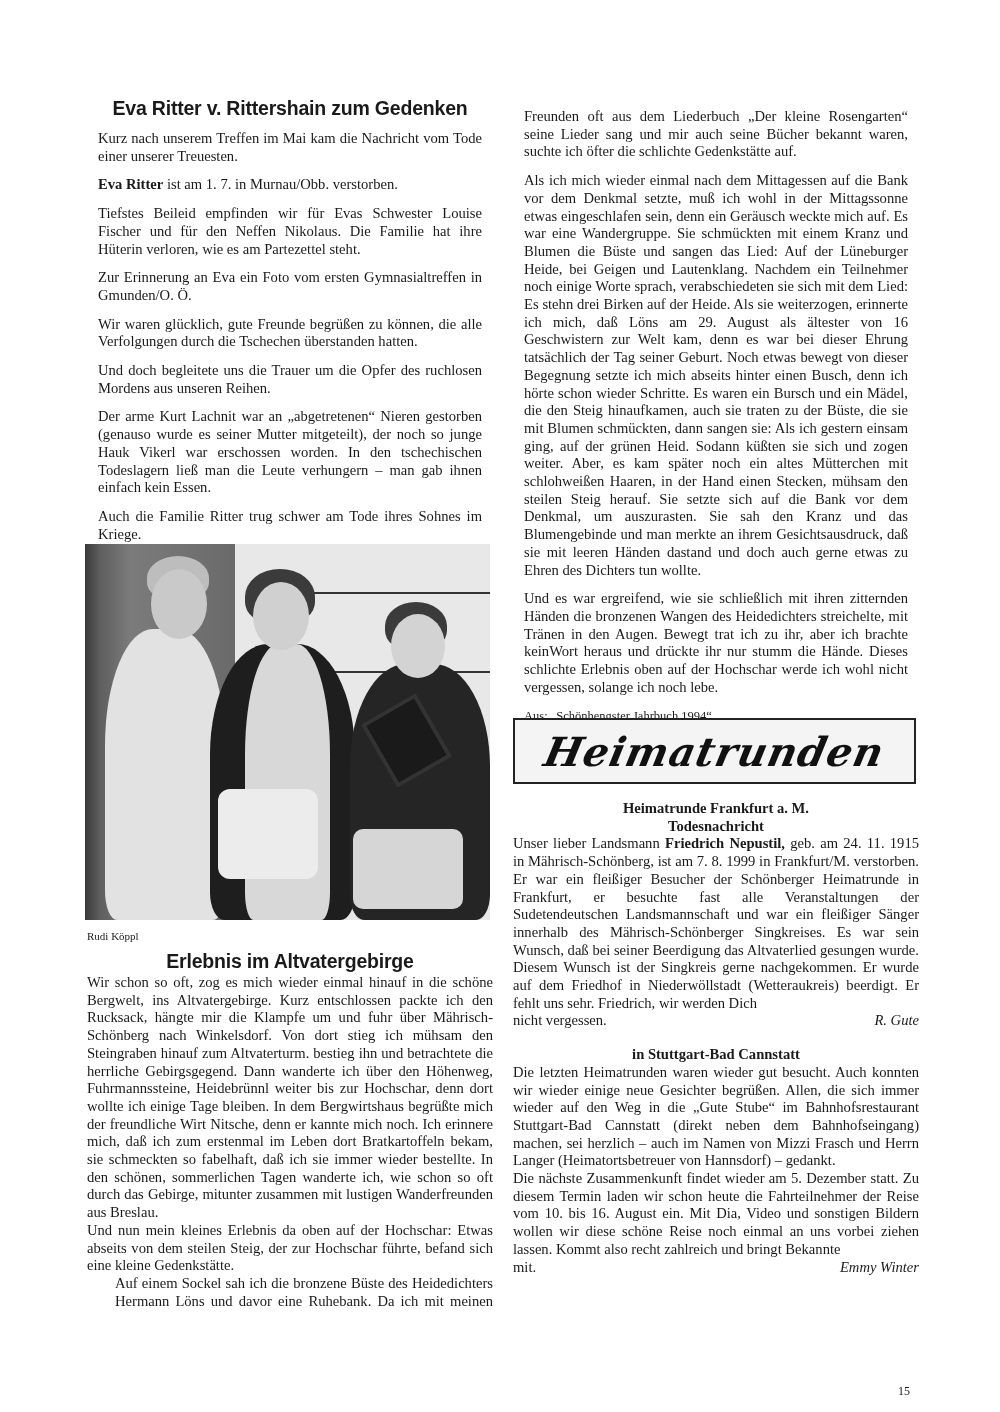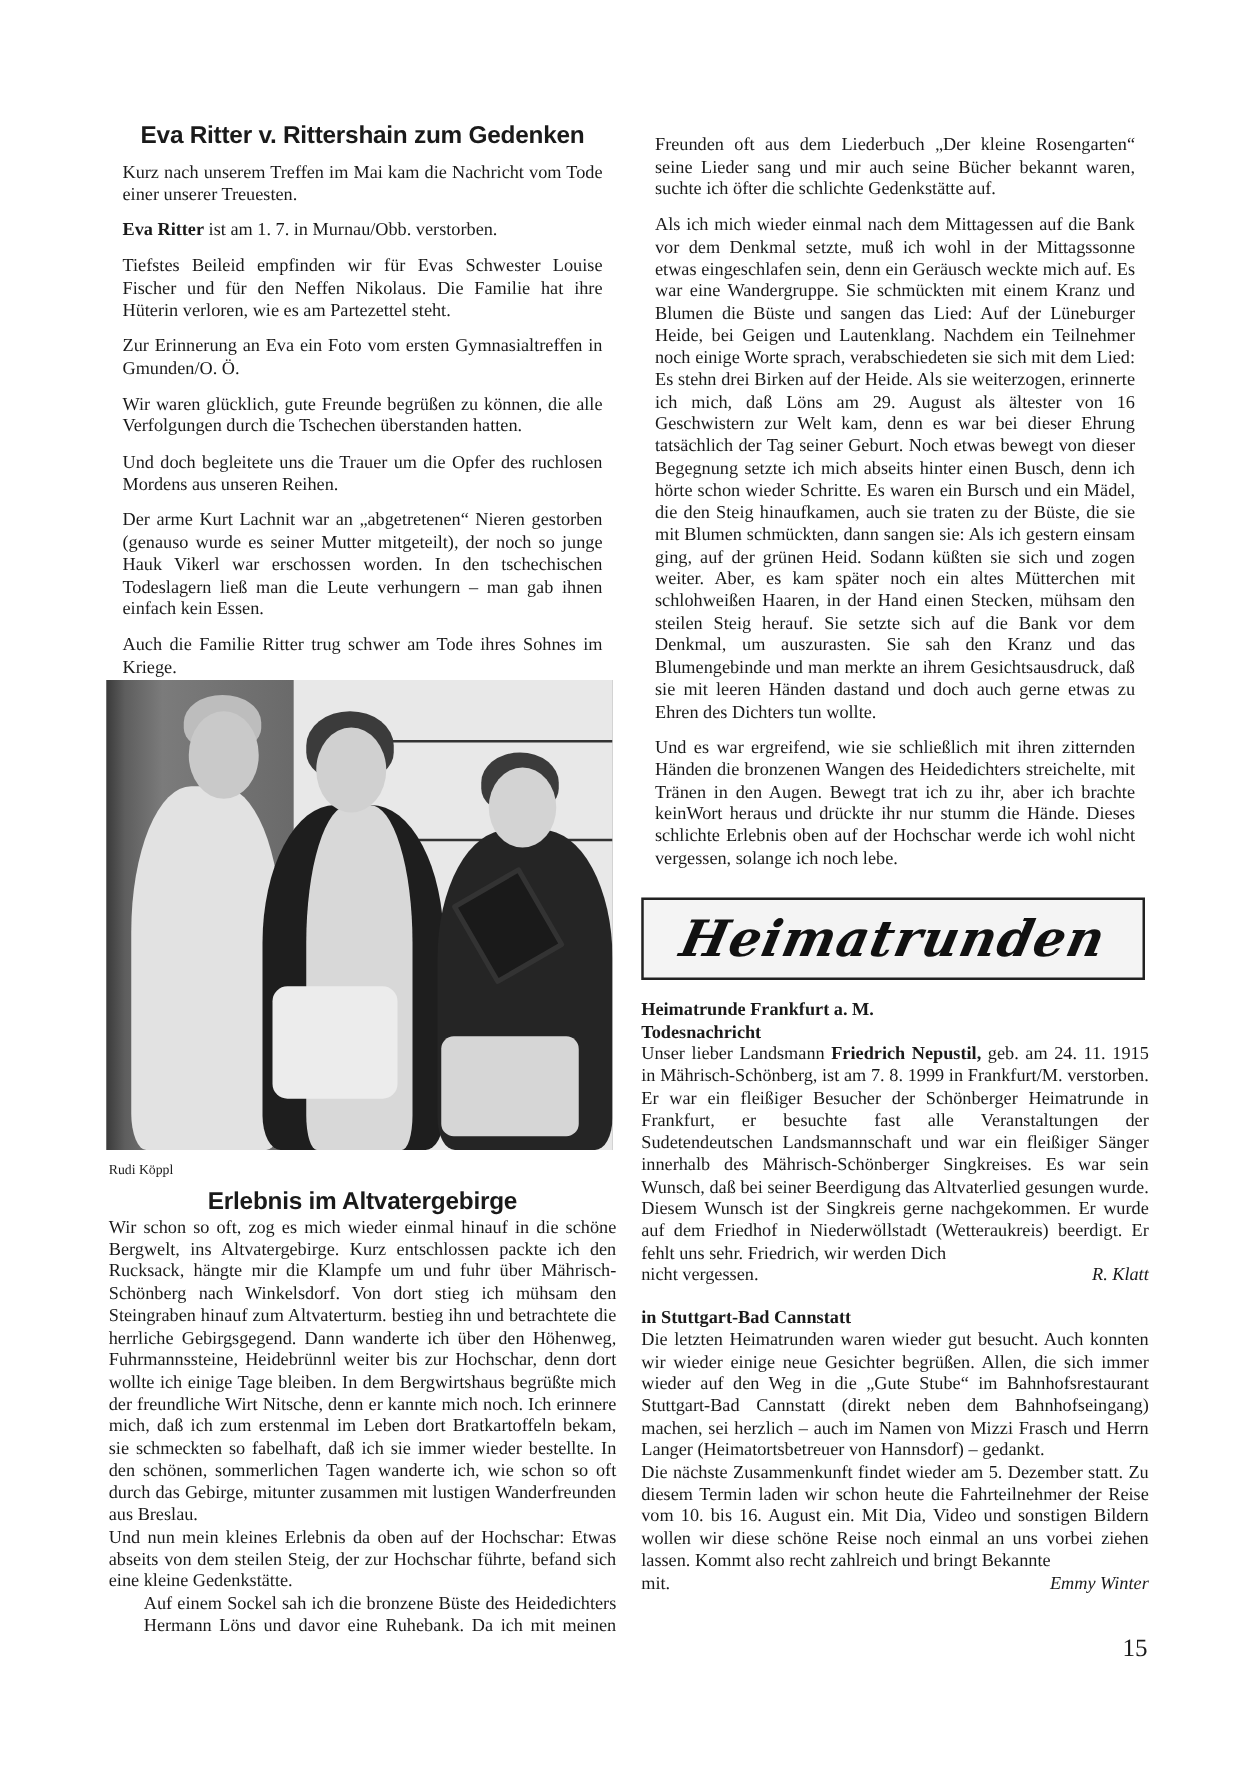--- a/index.html
+++ b/index.html
@@ -3,21 +3,21 @@
 <meta charset="utf-8">
 <style>
   html, body { margin: 0; padding: 0; background: #ffffff; }
   body { width: 1000px; height: 1412px; position: relative; overflow: hidden;
          font-family: "Liberation Serif", "DejaVu Serif", serif; color: #1a1a1a; }
   .col { position: absolute; top: 97px; width: 406px; font-size: 14.6px; line-height: 17.7px; text-align: justify; }
   .col-left { left: 87px; }
   .col-right { left: 513px; }
   .col p { margin: 11px; }
   .h-main { font-family: Liberation Sans, sans-serif; font-weight: bold; font-size: 19.5px; text-align: center; margin: 0 0 2px 0; line-height: 22px; letter-spacing: -0.2px; }
-  .h-sub { font-weight: bold; font-size: 14.6px; text-align: left; margin: 0; line-height: 17.7px; }
+  .h-sub { font-weight: bold; font-size: 14.6px; text-align: center; margin: 0; line-height: 17.7px; }
   .bold { font-weight: bold; }
   .ital { font-style: italic; }
   .sig { display: flex; justify-content: space-between; }
   .sig .name { font-style: italic; }
   .source { font-size: 12.5px; line-height: 17px; }
 
   .photo { position: absolute; left: 85px; top: 544px; width: 405px; height: 376px; overflow: hidden; background: #9a9a9a; }
   .photo .wall-left { position: absolute; left: 0; top: 0; width: 150px; height: 376px; background: linear-gradient(90deg,#3a3a3a 0,#5e5e5e 10%,#7b7b7b 30%,#6a6a6a 100%); }
   .photo .wall-right { position: absolute; left: 150px; top: 0; width: 255px; height: 376px; background: #e8e8e8; }
   .photo .stripe { position: absolute; left: 225px; width: 180px; height: 2px; background: #333; }
@@ -29,21 +29,21 @@
 
   .col-left-2 { position: absolute; left: 87px; top: 950px; width: 406px; font-size: 14.6px; line-height: 17.7px; text-align: justify; }
   .col-left-2 p { margin: 0; }
 
   .banner { position: absolute; left: 513px; top: 718px; width: 403px; height: 66px; border: 2px solid #222; background: #f4f4f4; box-sizing: border-box; display: flex; align-items: center; justify-content: center; }
   .banner span { font-family: "DejaVu Serif", serif; font-style: italic; font-weight: bold; font-size: 40px; letter-spacing: 1px; color: #111; transform: skewX(-12deg); }
 
   .col-right-2 { position: absolute; left: 513px; top: 800px; width: 406px; font-size: 14.6px; line-height: 17.7px; text-align: justify; }
   .col-right-2 p { margin: 0; }
   .gap { height: 16px; }
-  .page-num { position: absolute; left: 898px; top: 1308px; font-size: 20px; }
+  .page-num { position: absolute; left: 898px; top: 1384px; font-size: 12px; }
 </style>
 </head>
 <body>
 
 <div class="col col-left">
   <h2 class="h-main">Eva Ritter v. Rittershain zum Gedenken</h2>
   <p>Kurz nach unserem Treffen im Mai kam die Nachricht vom Tode einer unserer Treuesten.</p>
   <p><span class="bold">Eva Ritter</span><span> ist am 1. 7. in Murnau/Obb. verstorben.</span></p>
   <p>Tiefstes Beileid empfinden wir für Evas Schwester Louise Fischer und für den Neffen Nikolaus. Die Familie hat ihre Hüterin verloren, wie es am Partezettel steht.</p>
   <p>Zur Erinnerung an Eva ein Foto vom ersten Gymnasialtreffen in Gmunden/O. Ö.</p>
@@ -82,33 +82,34 @@
   <h2 class="h-main" style="margin-top:0;">Erlebnis im Altvatergebirge</h2>
   <p>Wir schon so oft, zog es mich wieder einmal hinauf in die schöne Bergwelt, ins Altvatergebirge. Kurz entschlossen packte ich den Rucksack, hängte mir die Klampfe um und fuhr über Mährisch-Schönberg nach Winkelsdorf. Von dort stieg ich mühsam den Steingraben hinauf zum Altvaterturm. bestieg ihn und betrachtete die herrliche Gebirgsgegend. Dann wanderte ich über den Höhenweg, Fuhrmannssteine, Heidebrünnl weiter bis zur Hochschar, denn dort wollte ich einige Tage bleiben. In dem Bergwirtshaus begrüßte mich der freundliche Wirt Nitsche, denn er kannte mich noch. Ich erinnere mich, daß ich zum erstenmal im Leben dort Bratkartoffeln bekam, sie schmeckten so fabelhaft, daß ich sie immer wieder bestellte. In den schönen, sommerlichen Tagen wanderte ich, wie schon so oft durch das Gebirge, mitunter zusammen mit lustigen Wanderfreunden aus Breslau.</p>
   <p>Und nun mein kleines Erlebnis da oben auf der Hochschar: Etwas abseits von dem steilen Steig, der zur Hochschar führte, befand sich eine kleine Gedenkstätte.</p>
   <p style="text-align-last: justify; margin-left: 28px;">Auf einem Sockel sah ich die bronzene Büste des Heidedichters Hermann Löns und davor eine Ruhebank. Da ich mit meinen</p>
 </div>
 
 <div class="col col-right">
   <p>Freunden oft aus dem Liederbuch „Der kleine Rosengarten“ seine Lieder sang und mir auch seine Bücher bekannt waren, suchte ich öfter die schlichte Gedenkstätte auf.</p>
   <p>Als ich mich wieder einmal nach dem Mittagessen auf die Bank vor dem Denkmal setzte, muß ich wohl in der Mittagssonne etwas eingeschlafen sein, denn ein Geräusch weckte mich auf. Es war eine Wandergruppe. Sie schmückten mit einem Kranz und Blumen die Büste und sangen das Lied: Auf der Lüneburger Heide, bei Geigen und Lautenklang. Nachdem ein Teilnehmer noch einige Worte sprach, verabschiedeten sie sich mit dem Lied: Es stehn drei Birken auf der Heide. Als sie weiterzogen, erinnerte ich mich, daß Löns am 29. August als ältester von 16 Geschwistern zur Welt kam, denn es war bei dieser Ehrung tatsächlich der Tag seiner Geburt. Noch etwas bewegt von dieser Begegnung setzte ich mich abseits hinter einen Busch, denn ich hörte schon wieder Schritte. Es waren ein Bursch und ein Mädel, die den Steig hinaufkamen, auch sie traten zu der Büste, die sie mit Blumen schmückten, dann sangen sie: Als ich gestern einsam ging, auf der grünen Heid. Sodann küßten sie sich und zogen weiter. Aber, es kam später noch ein altes Mütterchen mit schlohweißen Haaren, in der Hand einen Stecken, mühsam den steilen Steig herauf. Sie setzte sich auf die Bank vor dem Denkmal, um auszurasten. Sie sah den Kranz und das Blumengebinde und man merkte an ihrem Gesichtsausdruck, daß sie mit leeren Händen dastand und doch auch gerne etwas zu Ehren des Dichters tun wollte.</p>
   <p>Und es war ergreifend, wie sie schließlich mit ihren zitternden Händen die bronzenen Wangen des Heidedichters streichelte, mit Tränen in den Augen. Bewegt trat ich zu ihr, aber ich brachte keinWort heraus und drückte ihr nur stumm die Hände. Dieses schlichte Erlebnis oben auf der Hochschar werde ich wohl nicht vergessen, solange ich noch lebe.</p>
+  <p class="source">Aus: „Schönhengster Jahrbuch 1994“</p>
 </div>
 
 <div class="banner">
   <span>Heimatrunden</span>
 </div>
 
 <div class="col-right-2">
   <h3 class="h-sub">Heimatrunde Frankfurt a. M.</h3>
   <h3 class="h-sub">Todesnachricht</h3>
   <p><span>Unser lieber Landsmann </span><span class="bold">Friedrich Nepustil,</span><span> geb. am 24. 11. 1915 in Mährisch-Schönberg, ist am 7. 8. 1999 in Frankfurt/M. verstorben. Er war ein fleißiger Besucher der Schönberger Heimatrunde in Frankfurt, er besuchte fast alle Veranstaltungen der Sudetendeutschen Landsmannschaft und war ein fleißiger Sänger innerhalb des Mährisch-Schönberger Singkreises. Es war sein Wunsch, daß bei seiner Beerdigung das Altvaterlied gesungen wurde. Diesem Wunsch ist der Singkreis gerne nachgekommen. Er wurde auf dem Friedhof in Niederwöllstadt (Wetteraukreis) beerdigt. Er fehlt uns sehr. Friedrich, wir werden Dich</span></p>
   <div class="sig">
     <span>nicht vergessen.</span>
-    <span class="name">R. Klatt</span>
+    <span class="name">R. Gute</span>
   </div>
   <div class="gap"></div>
   <h3 class="h-sub">in Stuttgart-Bad Cannstatt</h3>
   <p>Die letzten Heimatrunden waren wieder gut besucht. Auch konnten wir wieder einige neue Gesichter begrüßen. Allen, die sich immer wieder auf den Weg in die „Gute Stube“ im Bahnhofsrestaurant Stuttgart-Bad Cannstatt (direkt neben dem Bahnhofseingang) machen, sei herzlich – auch im Namen von Mizzi Frasch und Herrn Langer (Heimatortsbetreuer von Hannsdorf) – gedankt.</p>
   <p>Die nächste Zusammenkunft findet wieder am 5. Dezember statt. Zu diesem Termin laden wir schon heute die Fahrteilnehmer der Reise vom 10. bis 16. August ein. Mit Dia, Video und sonstigen Bildern wollen wir diese schöne Reise noch einmal an uns vorbei ziehen lassen. Kommt also recht zahlreich und bringt Bekannte</p>
   <div class="sig">
     <span>mit.</span>
     <span class="name">Emmy Winter</span>
   </div>
 </div>

